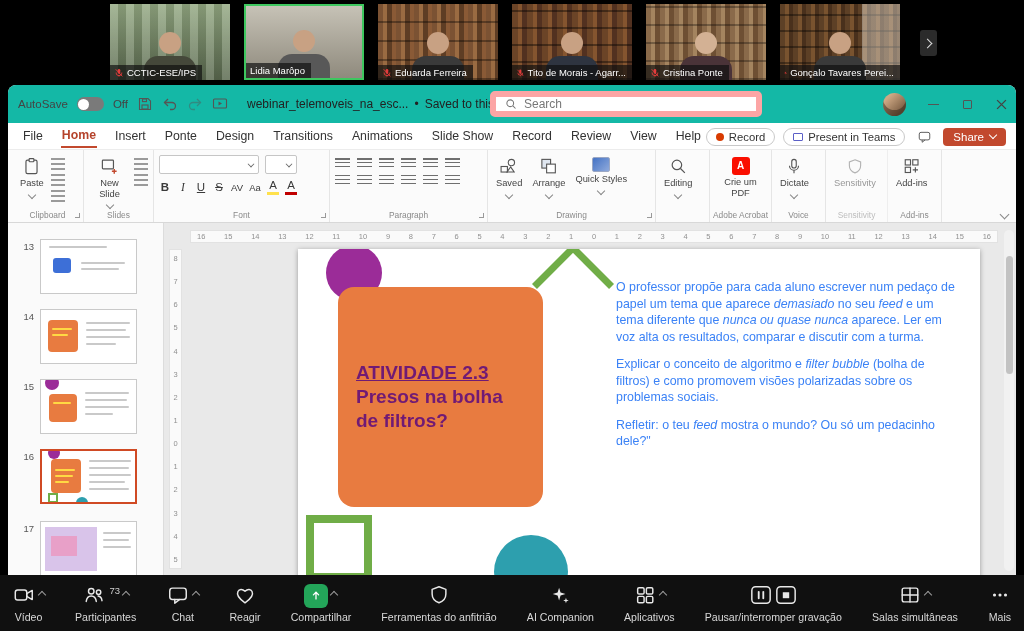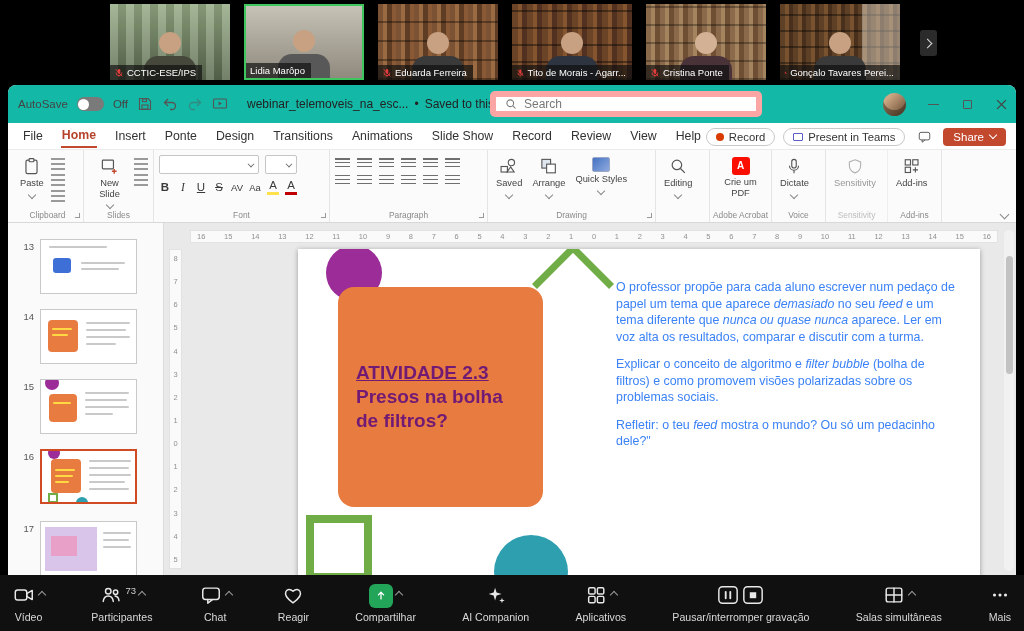--- a/index.html
+++ b/index.html
@@ -680,20 +680,28 @@
               <path d="M12 17V6"></path>
               <path d="M7.5 10L12 5.5l4.5 4.5"></path>
             </svg>
         </span>
         <span class="cup"></span>
       </div>
       <span class="zlabel">Compartilhar</span>
     </div>
     <div class="zitem">
       <div class="zi-top">
+        <svg class="zsvg" width="24" height="22" viewBox="0 0 24 24">
+            <path d="M12 3l7.5 2.8V11c0 4.8-3.2 8-7.5 9.5C7.7 19 4.5 15.8 4.5 11V5.8z"></path>
+          </svg>
+      </div>
+      <span class="zlabel">Ferramentas do anfitrião</span>
+    </div>
+    <div class="zitem">
+      <div class="zi-top">
         <svg width="24" height="22" viewBox="0 0 24 24">
             <path d="M11 4l1.6 5.4L18 11l-5.4 1.6L11 18l-1.6-5.4L4 11l5.4-1.6z" fill="#e8e8e8"></path>
             <path d="M18.5 15l.7 2.3 2.3.7-2.3.7-.7 2.3-.7-2.3-2.3-.7 2.3-.7z" fill="#e8e8e8"></path>
           </svg>
       </div>
       <span class="zlabel">AI Companion</span>
     </div>
     <div class="zitem">
       <div class="zi-top">
         <svg class="zsvg" width="24" height="22" viewBox="0 0 24 24">

